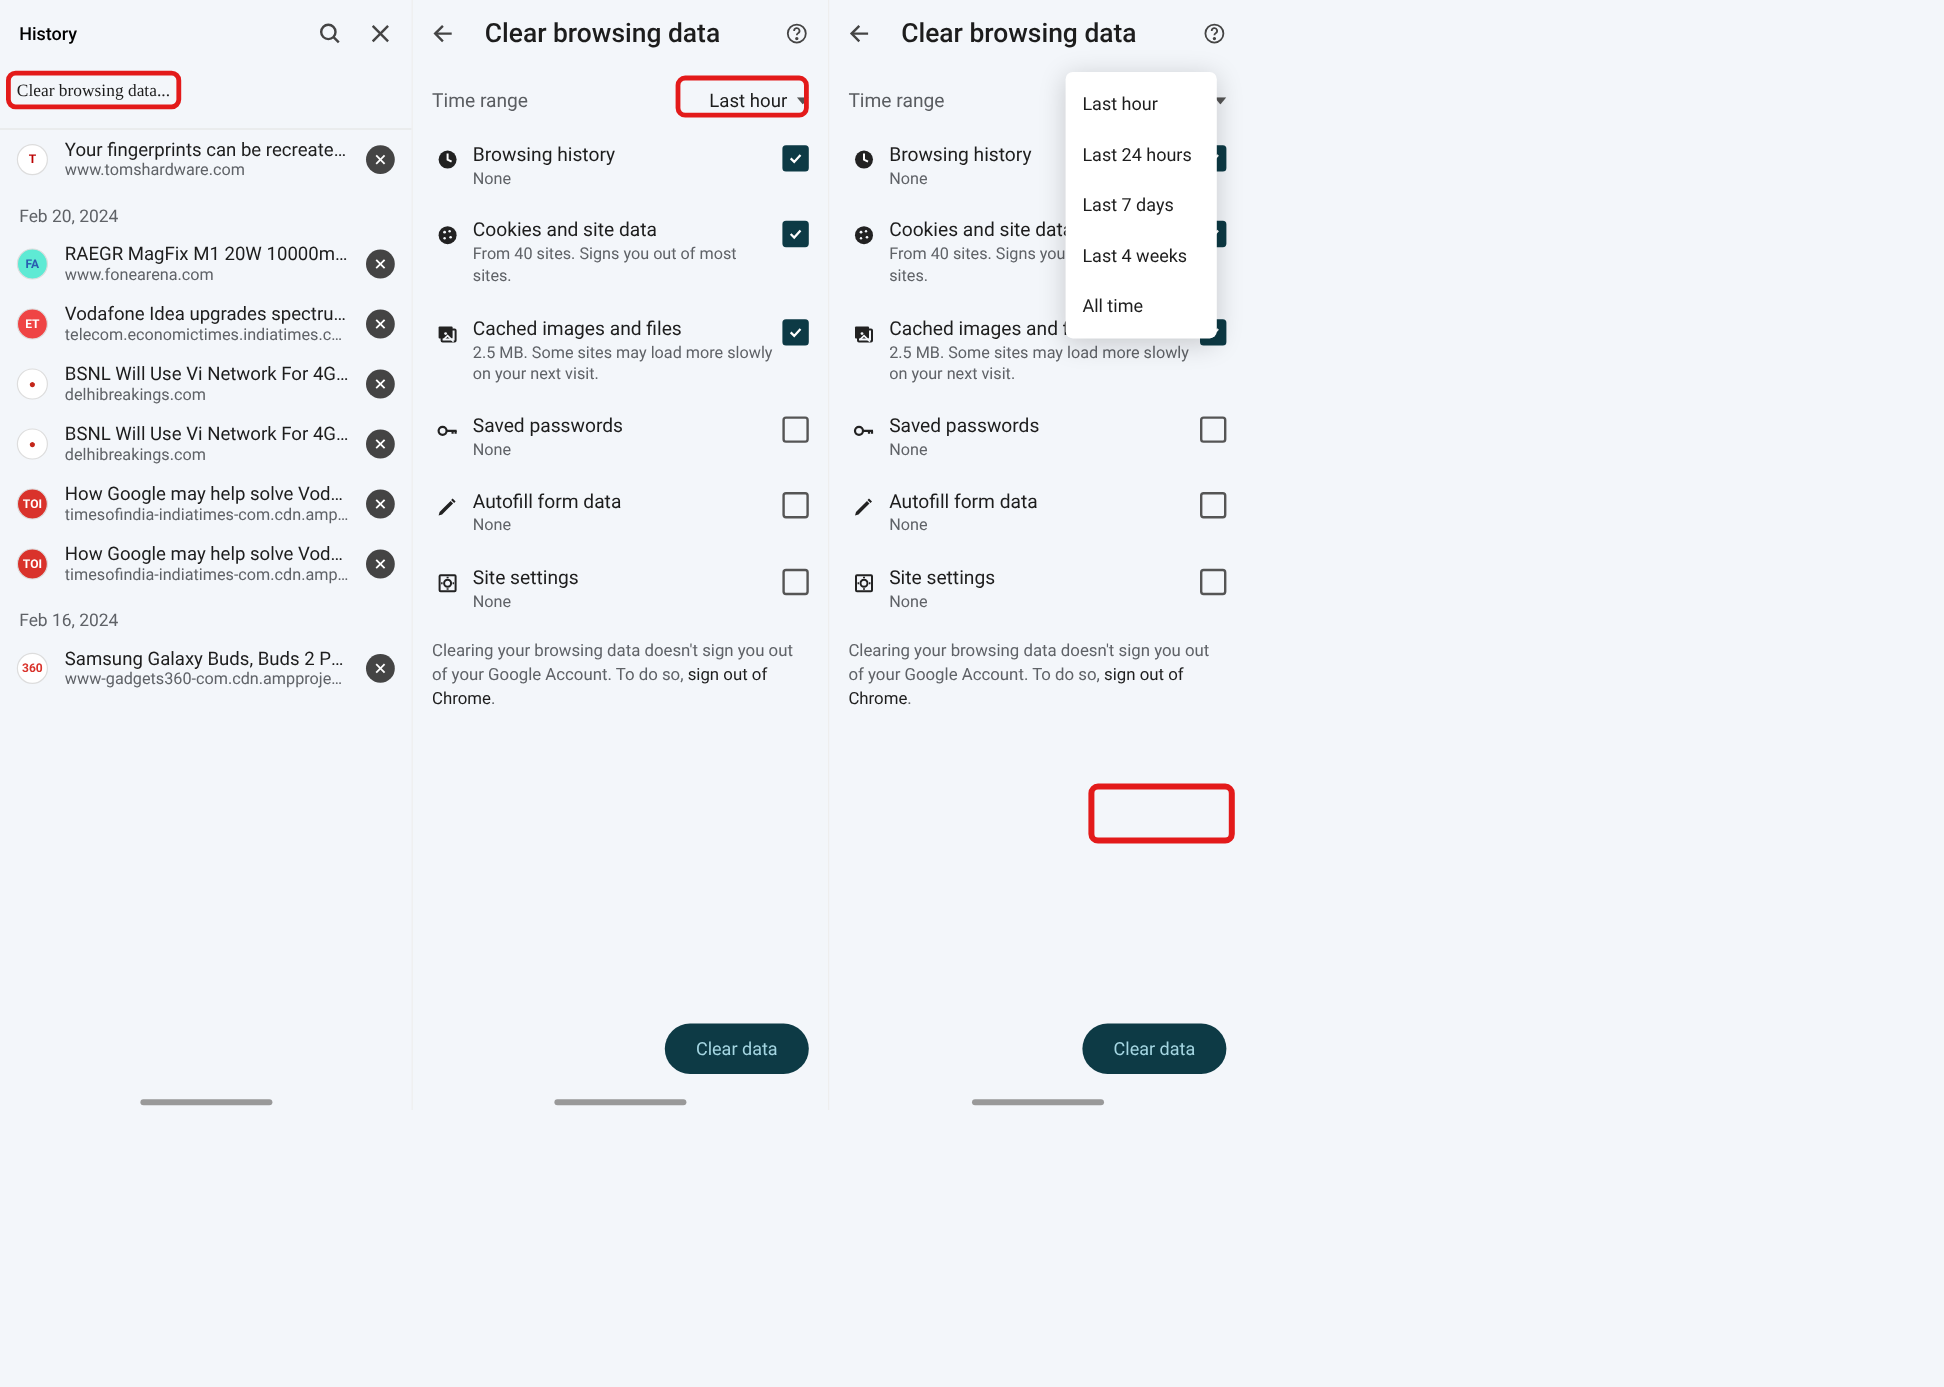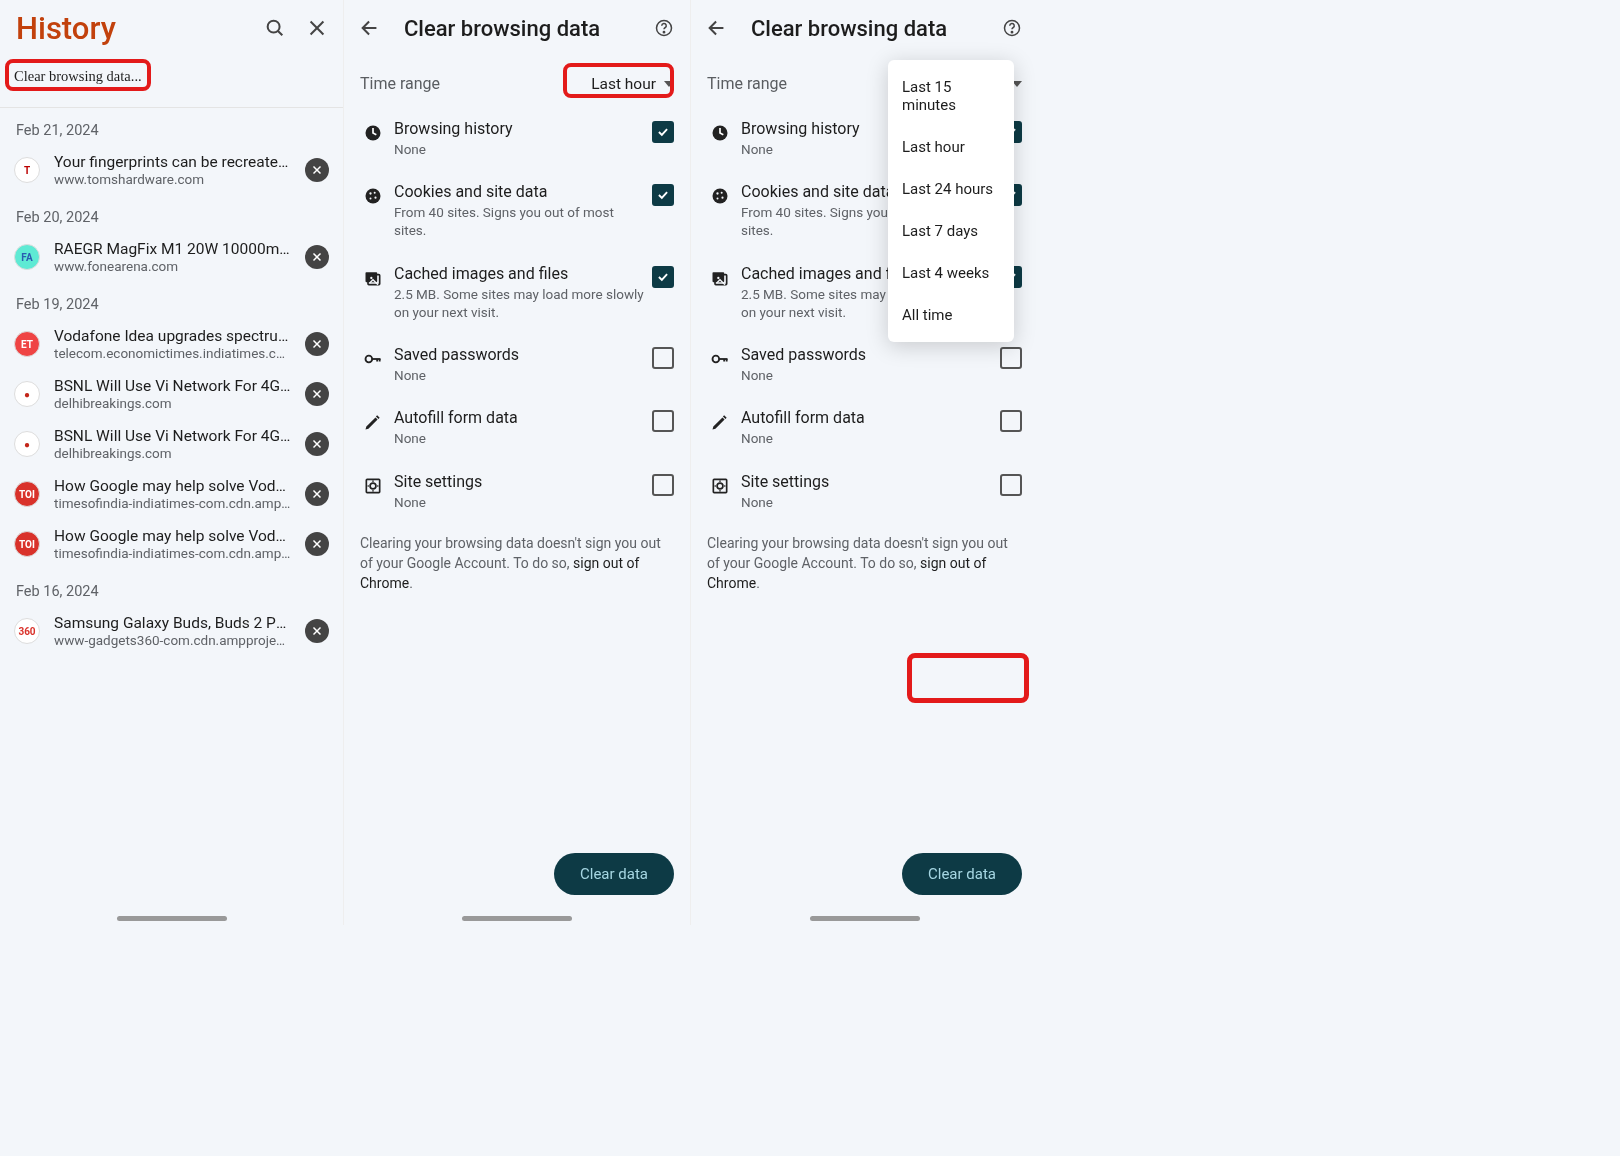--- a/index.html
+++ b/index.html
@@ -5,21 +5,21 @@
 * { margin: 0; padding: 0; box-sizing: border-box; }
 body { font-family: -apple-system, Roboto, "Segoe UI", Arial, sans-serif; background: #f3f6fa; color: #1d1d1d; width: 1296px; height: 925px; overflow: hidden; }
 .wrap { display: flex; width: 100%; height: 100%; }
 .panel { position: relative; height: 100%; overflow: hidden; }
 .p1 { width: 344px; border-right: 1px solid #eee; }
 .p2 { width: 347px; border-right: 1px solid #eee; }
 .p3 { width: 347px; }
 
 
 .hdr { display: flex; align-items: center; height: 56px; padding: 0 12px; }
-.hdr .title { font-size: 31px; font-weight: 500; color: #c2410c; margin-left: 4px; }
+.hdr .title { font-size: 15px; font-weight: 500; color: #000000; margin-left: 4px; }
 .hdr .title2 { font-size: 22px; font-weight: 500; color: #1d1d1d; margin-left: 20px; flex: 1; }
 .sp { flex: 1; }
 .icn { width: 28px; height: 28px; display: inline-flex; align-items: center; justify-content: center; color: #444; }
 .icn svg { width: 20px; height: 20px; }
 .icn.big svg { width: 22px; height: 22px; }
 
 
 .chip-row { padding: 8px 8px 18px 8px; border-bottom: 1px solid #e4e4e4; }
 .clear-chip { display: inline-block; font-size: 14.5px; color: #1d1d1d; padding: 4px 6px; font-family: Liberation Serif, serif; }
 .redbox { position: absolute; border: 4px solid #e31a1a; border-radius: 8px; z-index: 10; pointer-events: none; }
@@ -78,21 +78,20 @@
       <svg viewBox="0 0 24 24" fill="none" stroke="currentColor" stroke-width="2.2">
             <line x1="5" y1="5" x2="19" y2="19"></line>
             <line x1="19" y1="5" x2="5" y2="19"></line>
           </svg>
     </span>
   </div>
   <div class="chip-row">
     <span class="clear-chip">Clear browsing data...</span>
   </div>
   <div id="history-list">
-        <div class="date-hdr">Feb 21, 2024</div>
         <div class="item">
           <div class="fav" style="background:#fff;color:#b00">T</div>
       <div class="item-text">
             <div class="item-title">Your fingerprints can be recreated f…</div>
       <div class="item-sub">www.tomshardware.com</div>
           </div>
       <div class="delx">
             <svg viewBox="0 0 24 24" fill="none" stroke="#fff" stroke-width="3">
               <line x1="5" y1="5" x2="19" y2="19"></line>
               <line x1="19" y1="5" x2="5" y2="19"></line>
@@ -106,21 +105,20 @@
             <div class="item-title">RAEGR MagFix M1 20W 10000mAh…</div>
       <div class="item-sub">www.fonearena.com</div>
           </div>
       <div class="delx">
             <svg viewBox="0 0 24 24" fill="none" stroke="#fff" stroke-width="3">
               <line x1="5" y1="5" x2="19" y2="19"></line>
               <line x1="19" y1="5" x2="5" y2="19"></line>
             </svg>
           </div>
         </div>
-        <div class="date-hdr">Feb 19, 2024</div>
         <div class="item">
           <div class="fav" style="background:#ef4444;color:#fff">ET</div>
       <div class="item-text">
             <div class="item-title">Vodafone Idea upgrades spectrum …</div>
       <div class="item-sub">telecom.economictimes.indiatimes.com</div>
           </div>
       <div class="delx">
             <svg viewBox="0 0 24 24" fill="none" stroke="#fff" stroke-width="3">
               <line x1="5" y1="5" x2="19" y2="19"></line>
               <line x1="19" y1="5" x2="5" y2="19"></line>
@@ -458,21 +456,20 @@
       <div class="esub">None</div>
           </div>
       <div class="chk "></div>
         </div>
       </div>
   <div class="foot">
     <span>Clearing your browsing data doesn't sign you out of your Google Account. To do so, </span><span class="lnk">sign out of Chrome</span><span>.</span>
   </div>
   <div class="btn-clear">Clear data</div>
   <div class="menu" style="top:60px; right:24px;" id="menu3">
-        <div class="menu-item">Last 15 minutes</div>
         <div class="menu-item">Last hour</div>
         <div class="menu-item">Last 24 hours</div>
         <div class="menu-item">Last 7 days</div>
         <div class="menu-item">Last 4 weeks</div>
         <div class="menu-item">All time</div>
       </div>
   <div class="navbar"></div>
 </div>
 
 </div>

